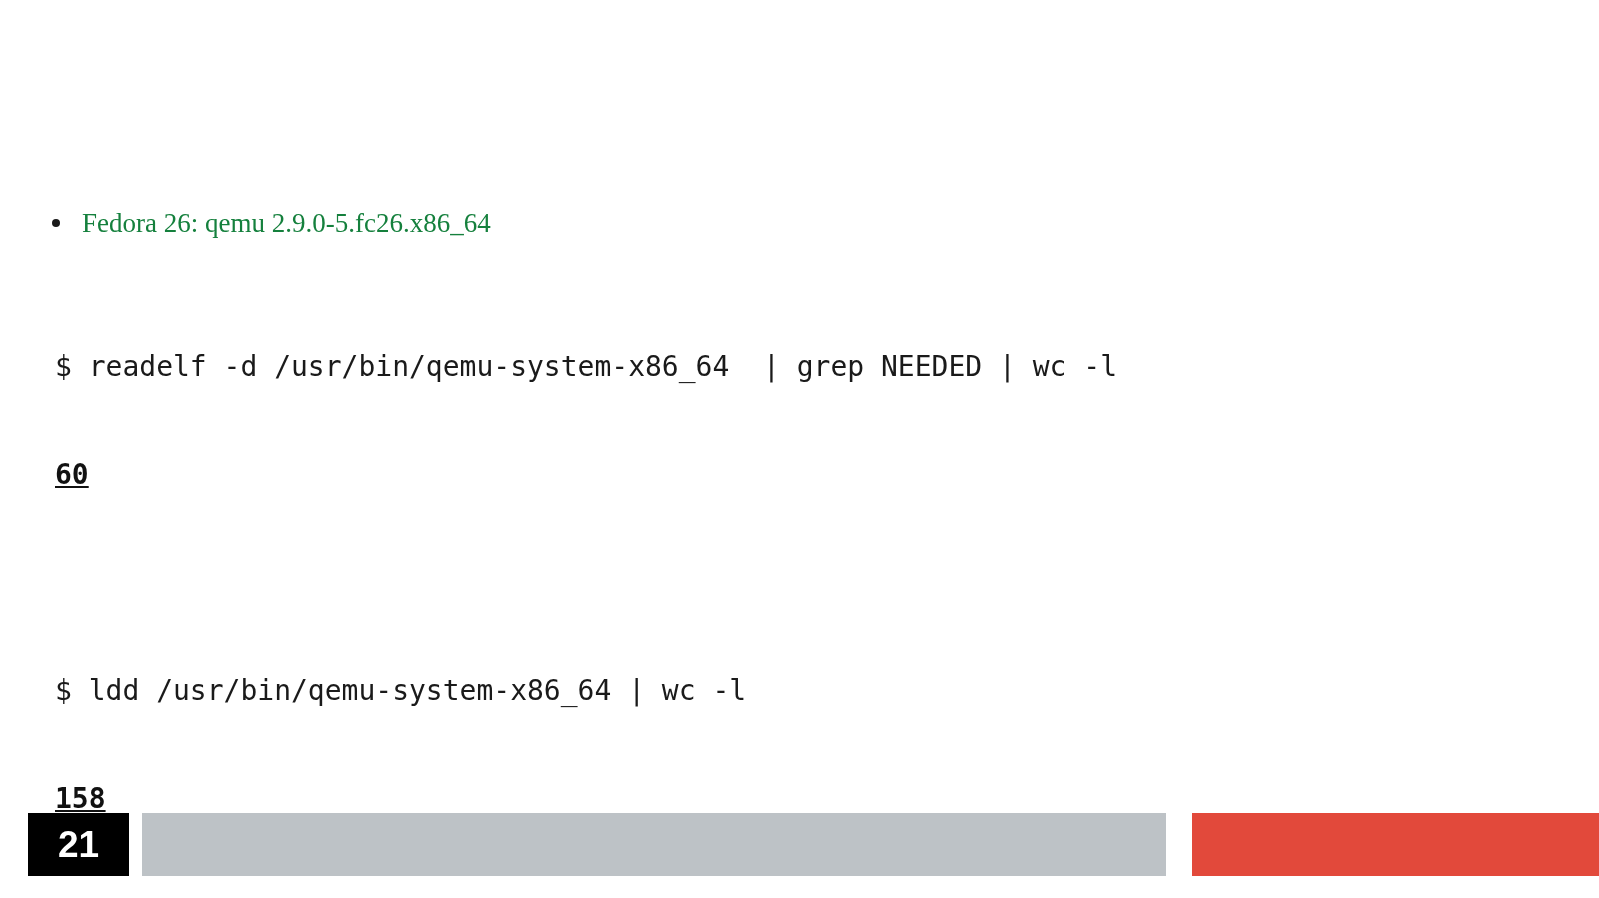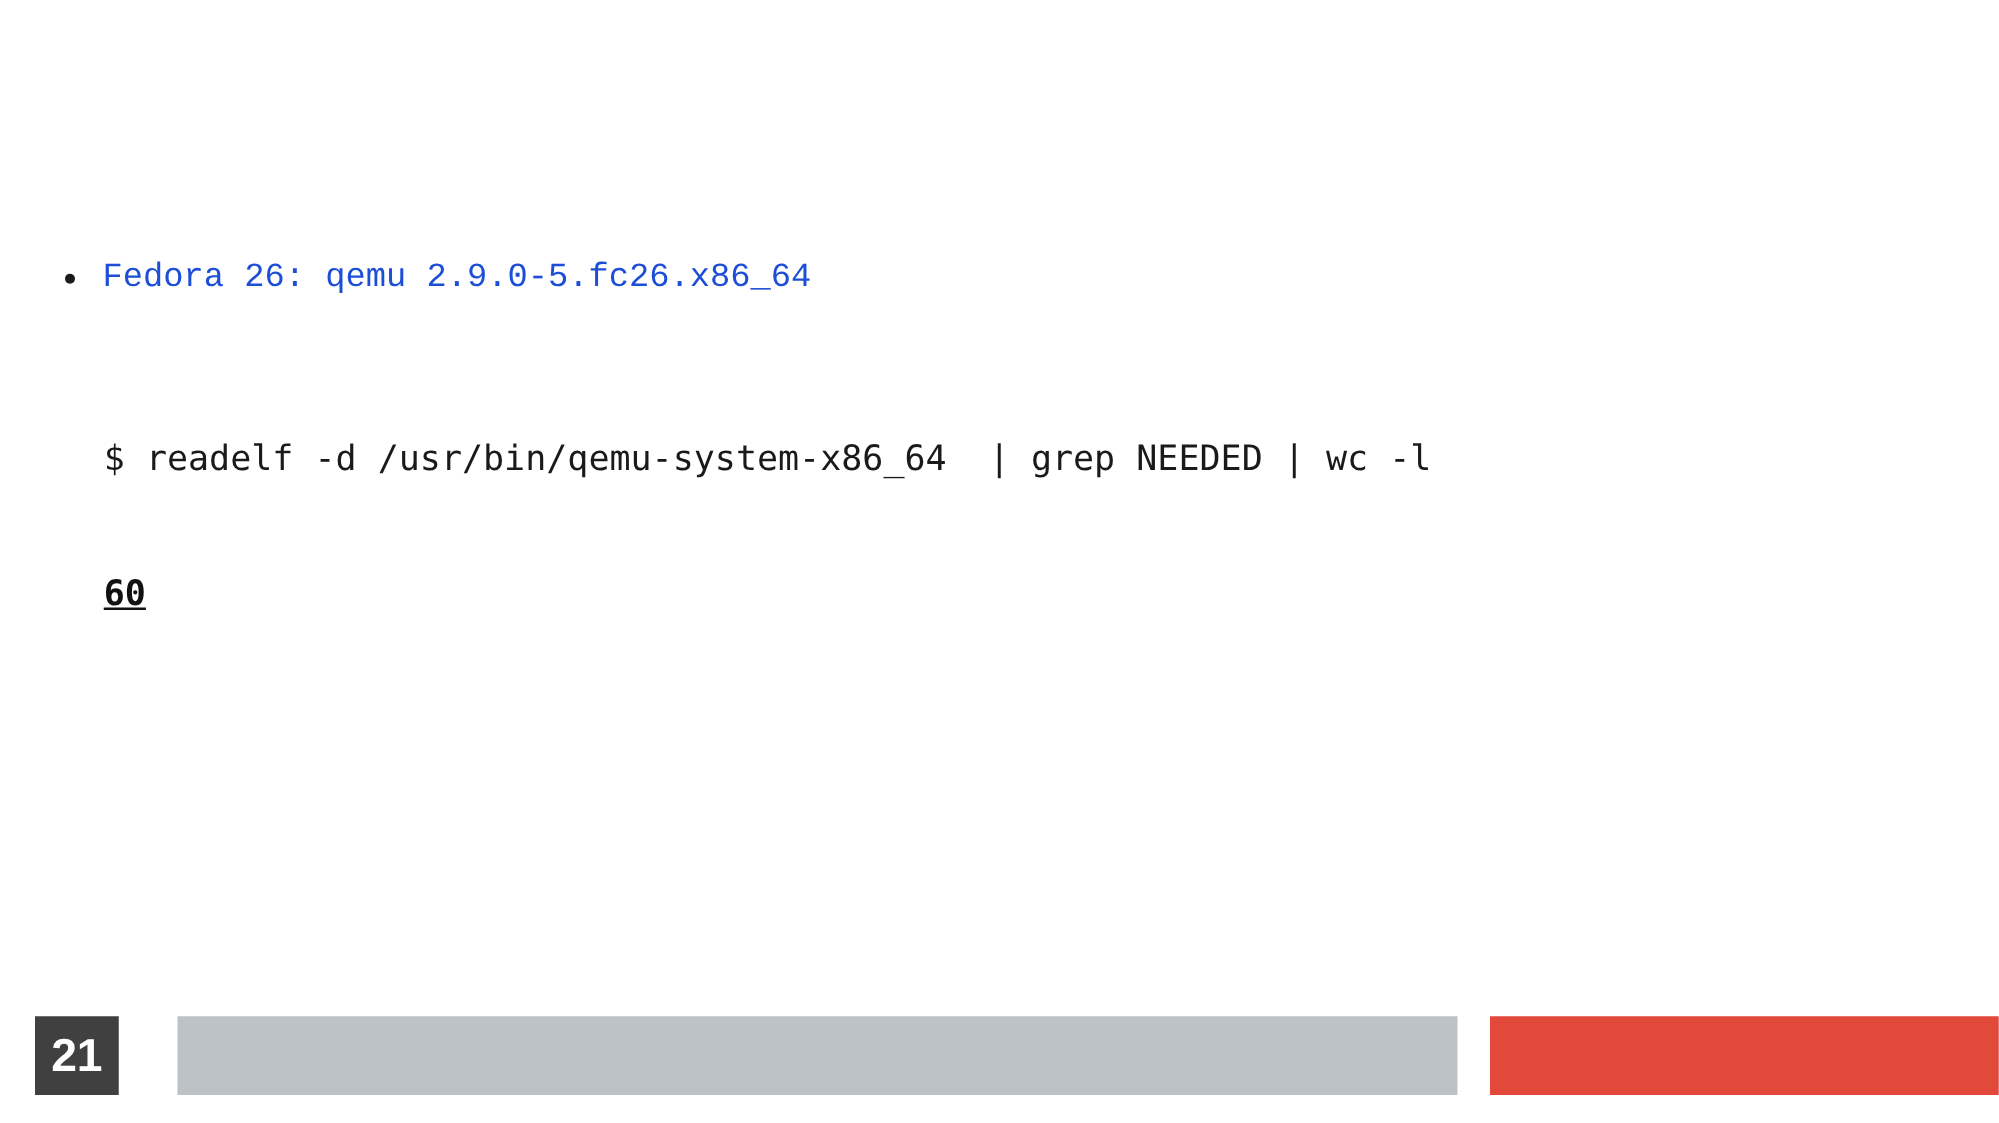--- a/index.html
+++ b/index.html
@@ -42,42 +42,42 @@
     line-height: 36px;
   }
   .dot {
     width: 8px; height: 8px;
     border-radius: 50%;
     background: #1a1a1a;
     margin-right: 22px;
     flex: 0 0 auto;
   }
   .bullet-text {
-    font-family: Liberation Mono, monospace;
+    font-family: Liberation Serif, serif;
     font-size: 27px;
-    color: #1d4ed8;
+    color: #15803d;
   }
 
   .code {
-    margin-left: 83px;
+    margin-left: 55px;
     margin-top: 36px;
     font-family: "DejaVu Sans Mono", monospace;
     font-size: 28px;
     line-height: 36px;
     color: #1a1a1a;
     white-space: pre;
   }
   .code .out { font-weight: 700; color: #111111; text-decoration: underline; }
 
   
   .page-num {
     position: absolute;
     left: 28px; bottom: 22px;
-    width: 67px; height: 63px;
-    background: #404040;
+    width: 101px; height: 63px;
+    background: #000000;
     color: #ffffff;
     font-size: 37px;
     font-weight: 700;
     display: flex;
     align-items: center;
     justify-content: center;
   }
   .bar-gray {
     position: absolute;
     left: 142px; bottom: 22px;
@@ -102,20 +102,24 @@
     <div class="bullet-row">
       <span class="dot"></span>
       <span class="bullet-text">Fedora 26: qemu 2.9.0-5.fc26.x86_64</span>
     </div>
 
     <div class="code">
       <div class="cmd">$ readelf -d /usr/bin/qemu-system-x86_64  | grep NEEDED | wc -l</div>
       <div class="out">60</div>
     </div>
 
+    <div class="code">
+      <div class="cmd">$ ldd /usr/bin/qemu-system-x86_64 | wc -l</div>
+      <div class="out">158</div>
+    </div>
 
   </div>
 
   <div class="page-num">21</div>
   <div class="bar-gray"></div>
   <div class="bar-red"></div>
 
 </div>
 
 </body></html>

